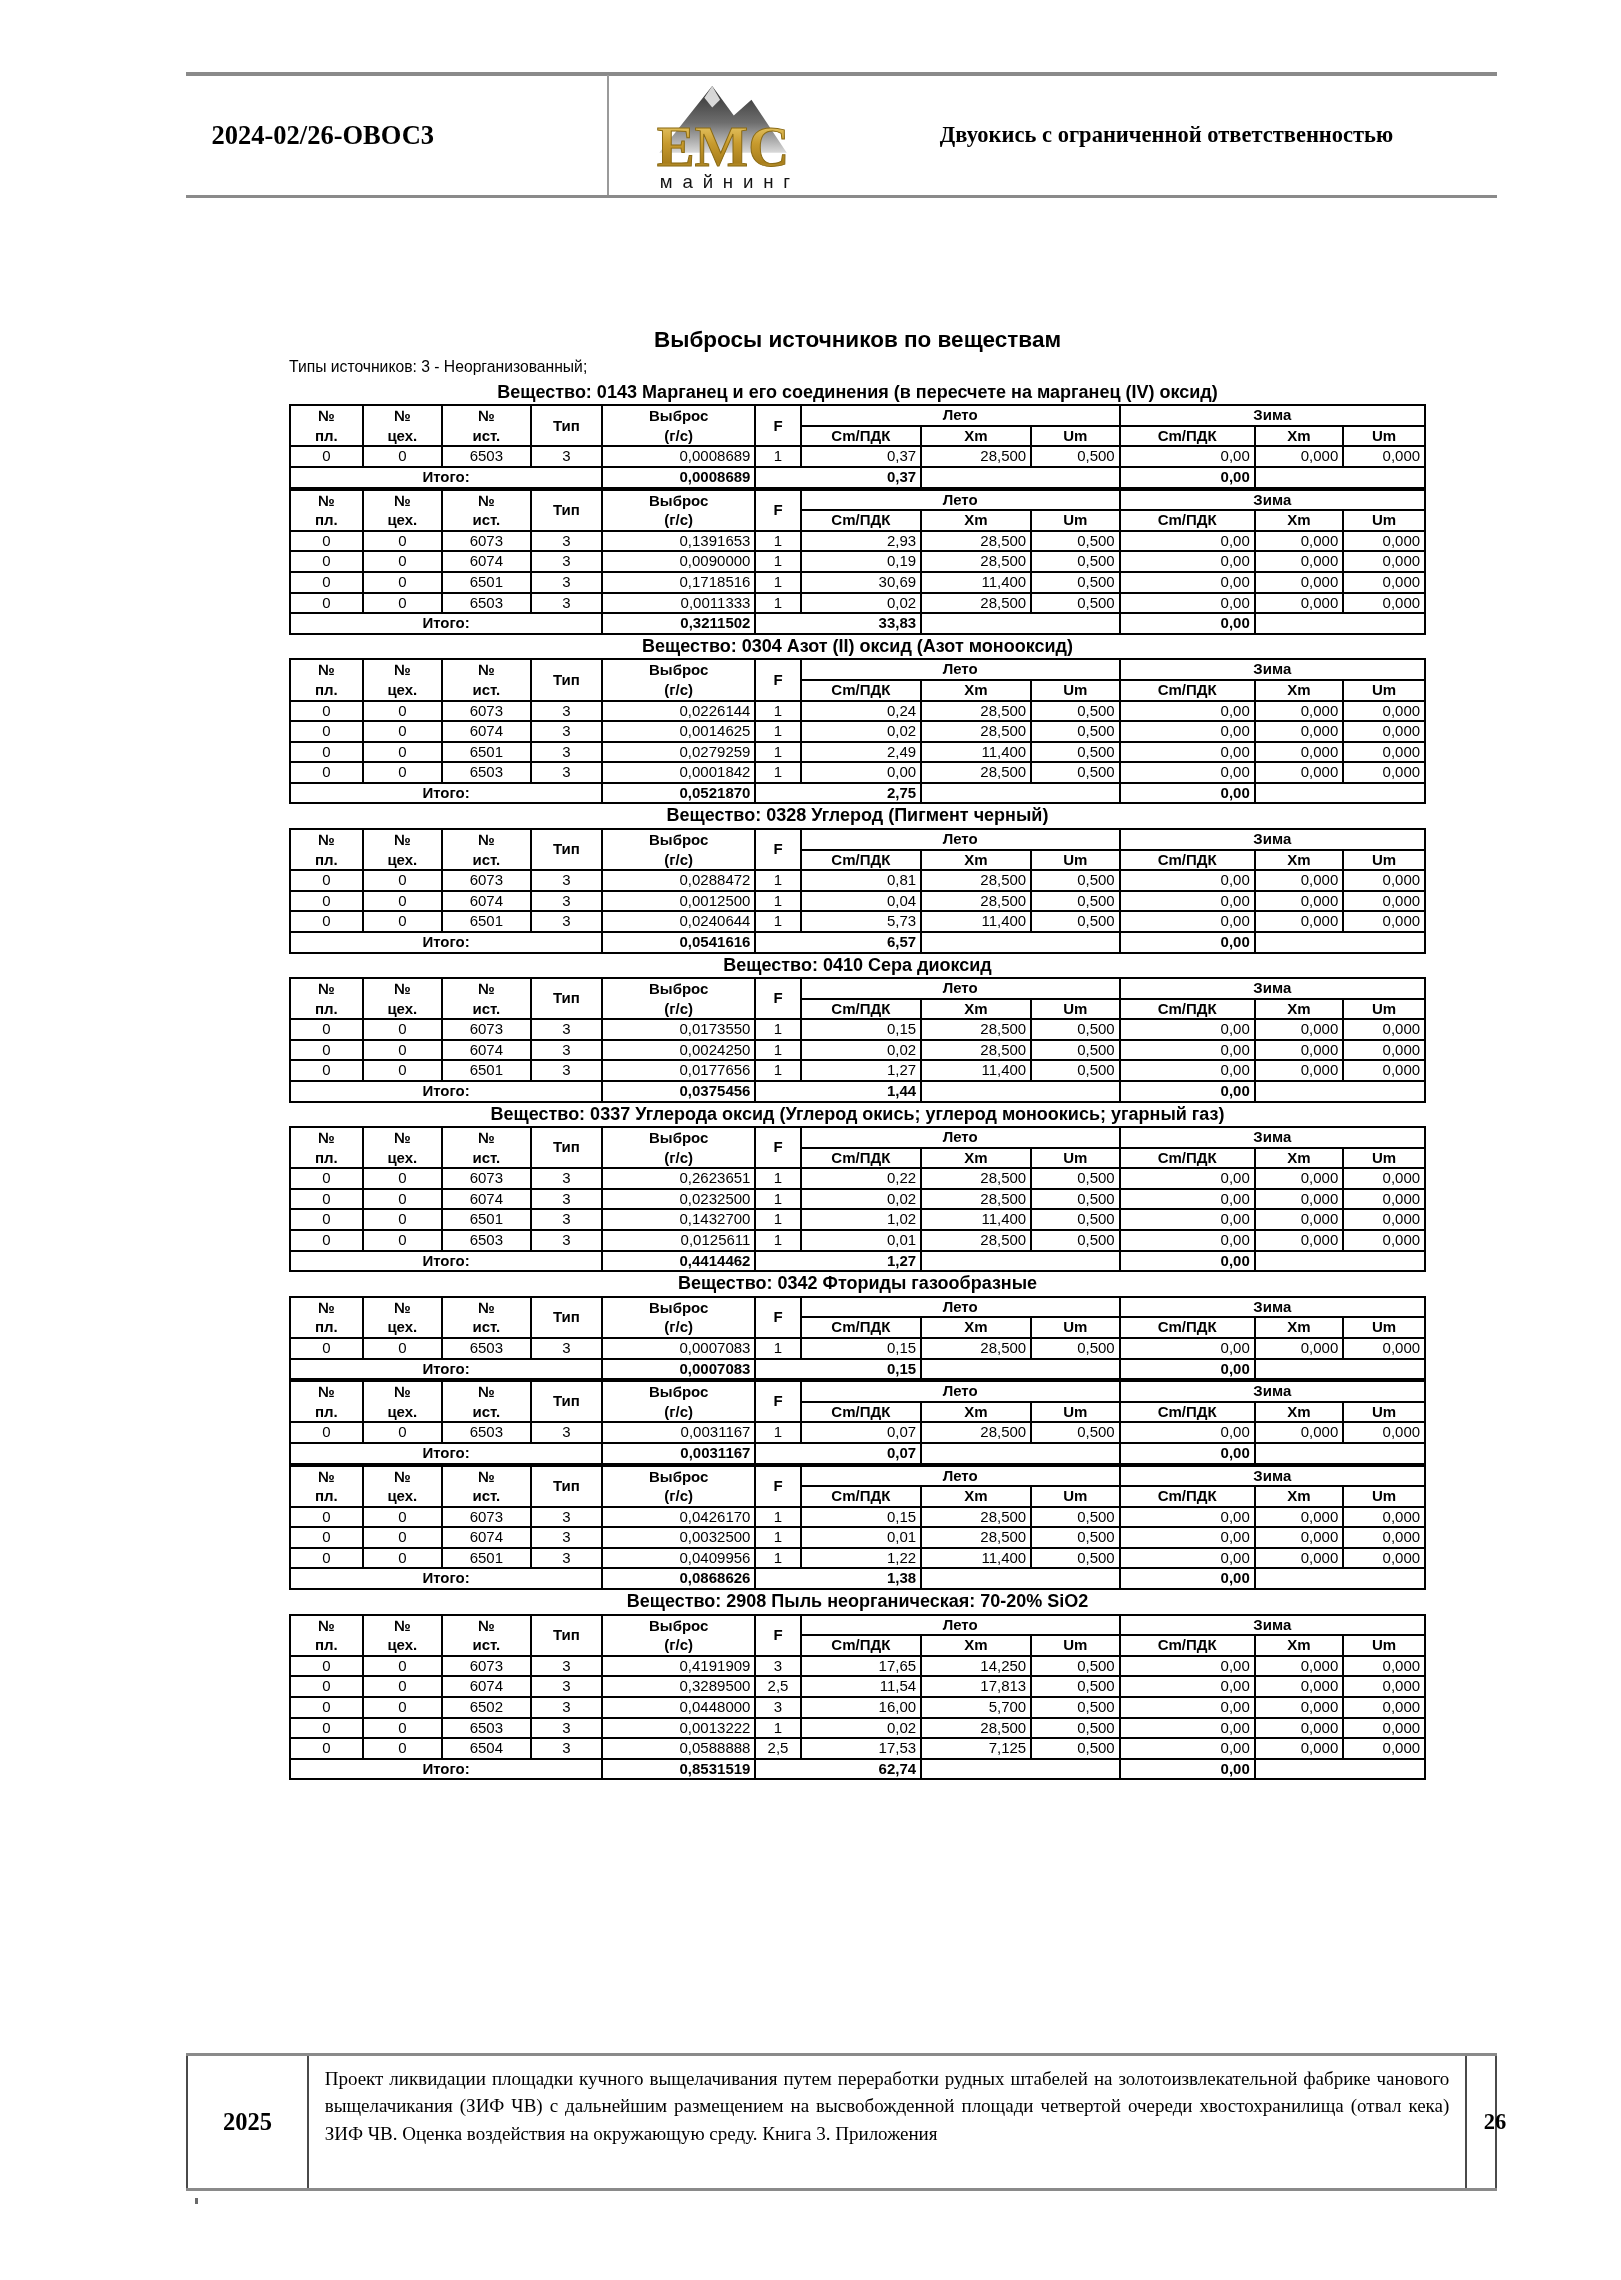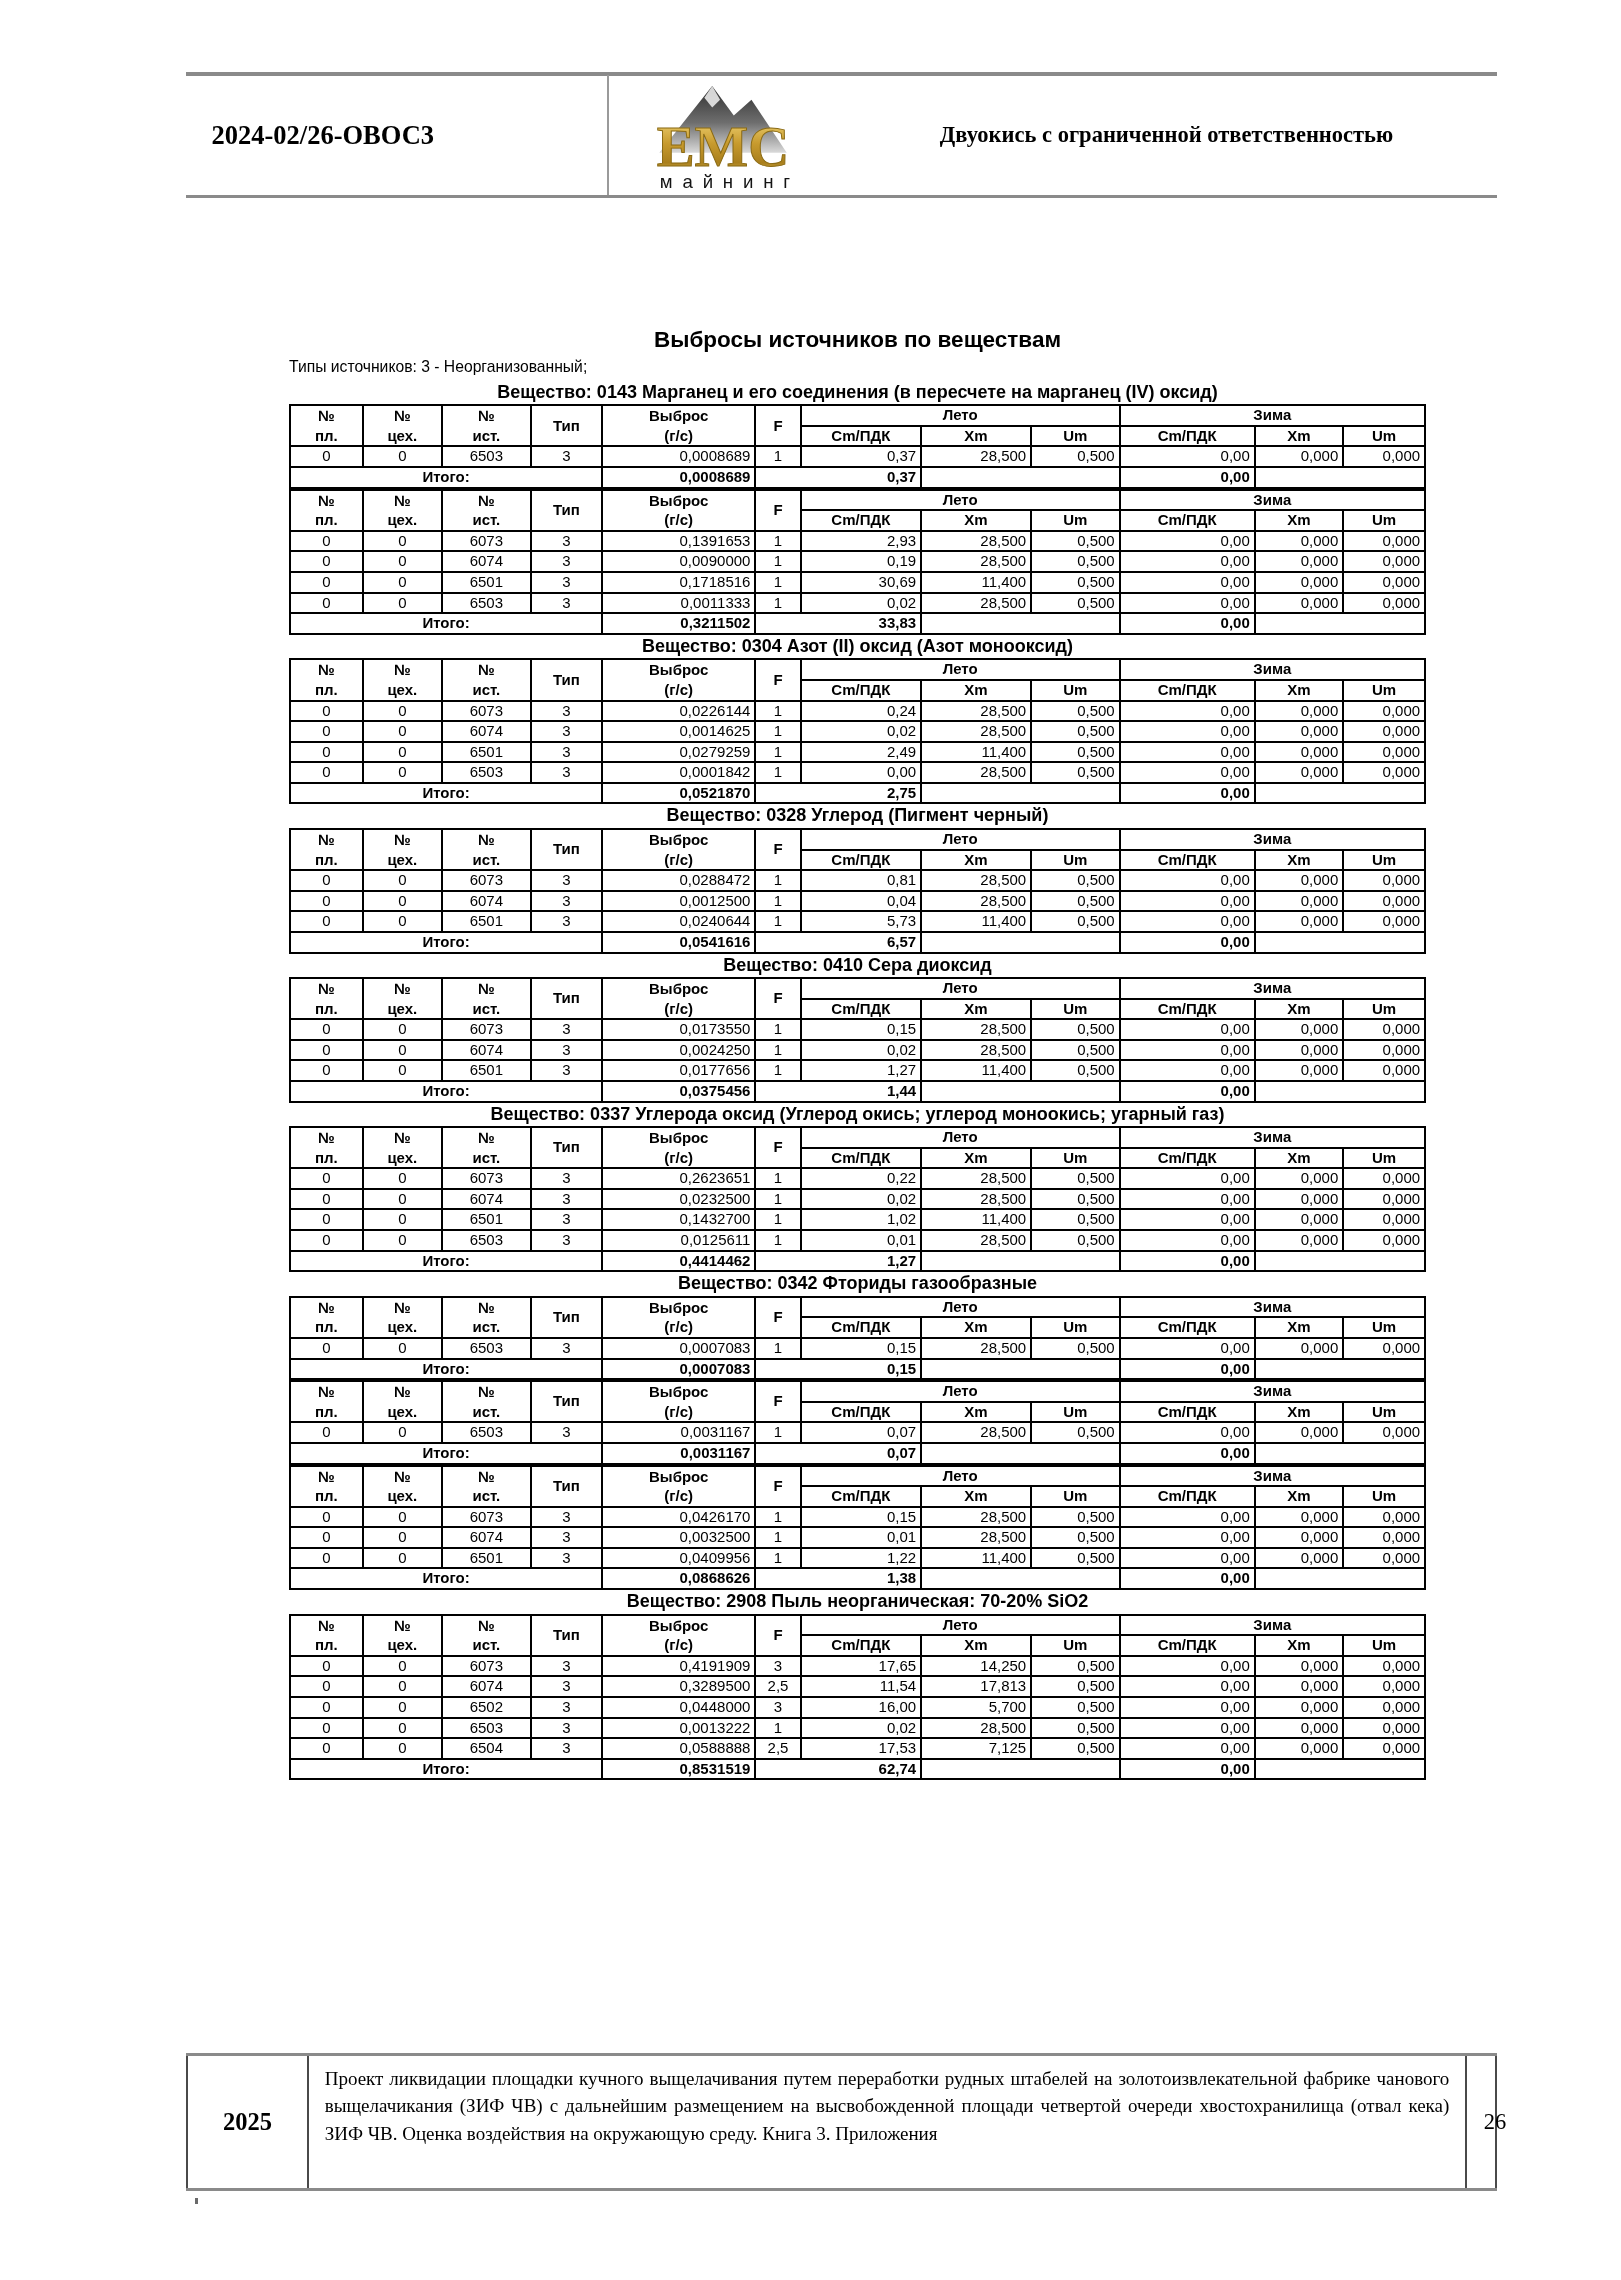--- a/index.html
+++ b/index.html
@@ -36,21 +36,21 @@
   .footer {
     position:absolute; left:186px; top:2053px; width:1311px; height:138px;
     border-top:3.9px solid #8a8a8a; border-bottom:3.9px solid #8a8a8a; display:flex;
     font-family:"Liberation Serif", serif;
   }
   .year-cell { width:123px; border-left:2px solid #4a4a4a; border-right:2px solid #4a4a4a;
     display:flex; align-items:center; justify-content:center; font-weight:bold; font-size:24.5px; }
   .desc-cell { flex:1; border-right:2px solid #4a4a4a; padding:8.8px 15.7px 0 15.7px;
     font-size:19px; line-height:27.4px; text-align:justify; }
   .page-cell { width:17px; border-right:2px solid #4a4a4a;
-    display:flex; align-items:center; justify-content:center; font-weight:normal; font-size:22.5px;padding-left:28px; }
+    display:flex; align-items:center; justify-content:center; font-weight:bold; font-size:22.5px;padding-left:28px; }
   .artifact { position:absolute; left:195px; top:2198px; width:2.9px; height:5.9px; background:#6a6a6a; }
 </style>
 </head>
 <body>
 
 <div class="hdr-rule" id="rule-top"></div>
 <div class="header-band">
   <div class="doc-cell">2024-02/26-ОВОС3</div>
   <div class="v-divider"></div>
   <div class="logo-cell">

